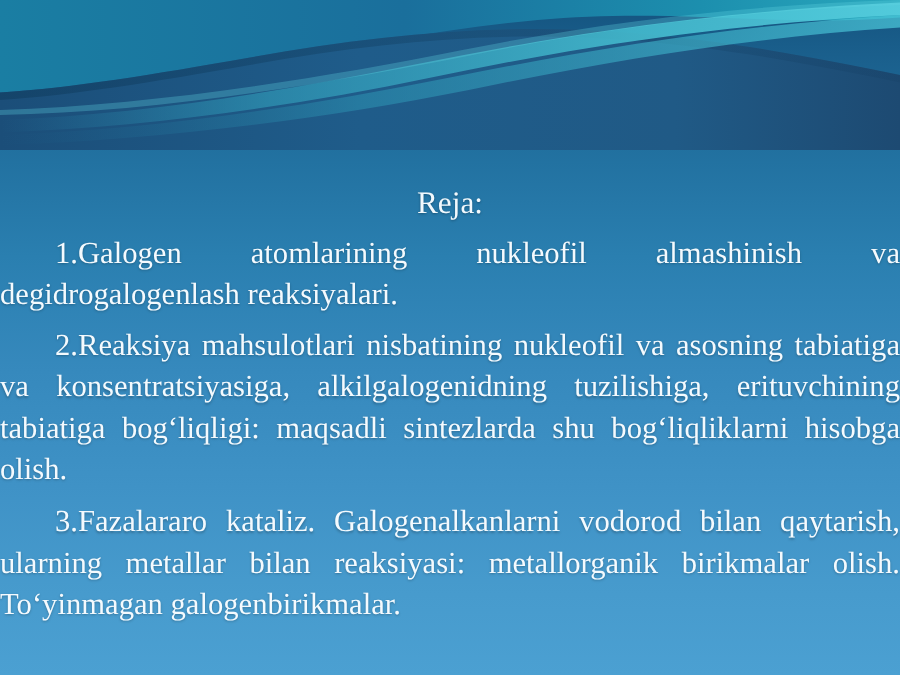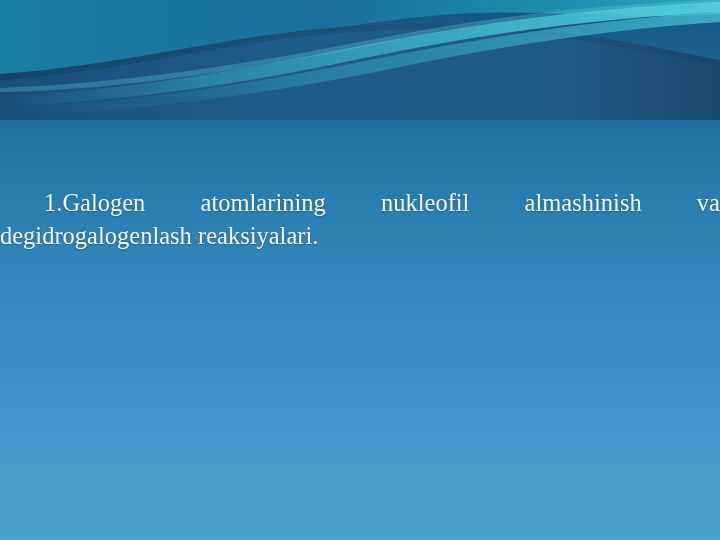--- a/index.html
+++ b/index.html
@@ -142,19 +142,22 @@
     <path d="M0,96 C110,92 220,74 330,52 C450,28 560,10 720,2 L720,12 C570,20 460,38 345,62 C230,86 115,102 0,106 Z" fill="url(#gRibbonA)"></path>
 
     <path d="M0,108 C120,104 240,86 360,62 C480,38 590,20 720,12 L720,22 C600,30 490,48 375,72 C255,96 125,112 0,116 Z" fill="url(#gRibbonB)"></path>
 
     <path d="M0,88 C120,84 250,64 370,40 C490,16 600,4 720,0 L720,4 C605,8 497,20 378,44 C256,68 122,90 0,92 Z" fill="#5fd3e2" opacity="0.30"></path>
   </svg>
 
   <div id="content">
 
 
+    <div id="reja-heading">Reja:</div>
 
     <ul id="body-list">
       <li>1.Galogen atomlarining nukleofil almashinish va degidrogalogenlash reaksiyalari.</li>
+      <li class="tight">2.Reaksiya mahsulotlari nisbatining nukleofil va asosning tabiatiga va konsentratsiyasiga, alkilgalogenidning tuzilishiga, erituvchining tabiatiga bogʻliqligi: maqsadli sintezlarda shu bogʻliqliklarni hisobga olish.</li>
+      <li>3.Fazalararo kataliz. Galogenalkanlarni vodorod bilan qaytarish, ularning metallar bilan reaksiyasi: metallorganik birikmalar olish. Toʻyinmagan galogenbirikmalar.</li>
     </ul>
 
   </div>
 </div>
 
 </body></html>

